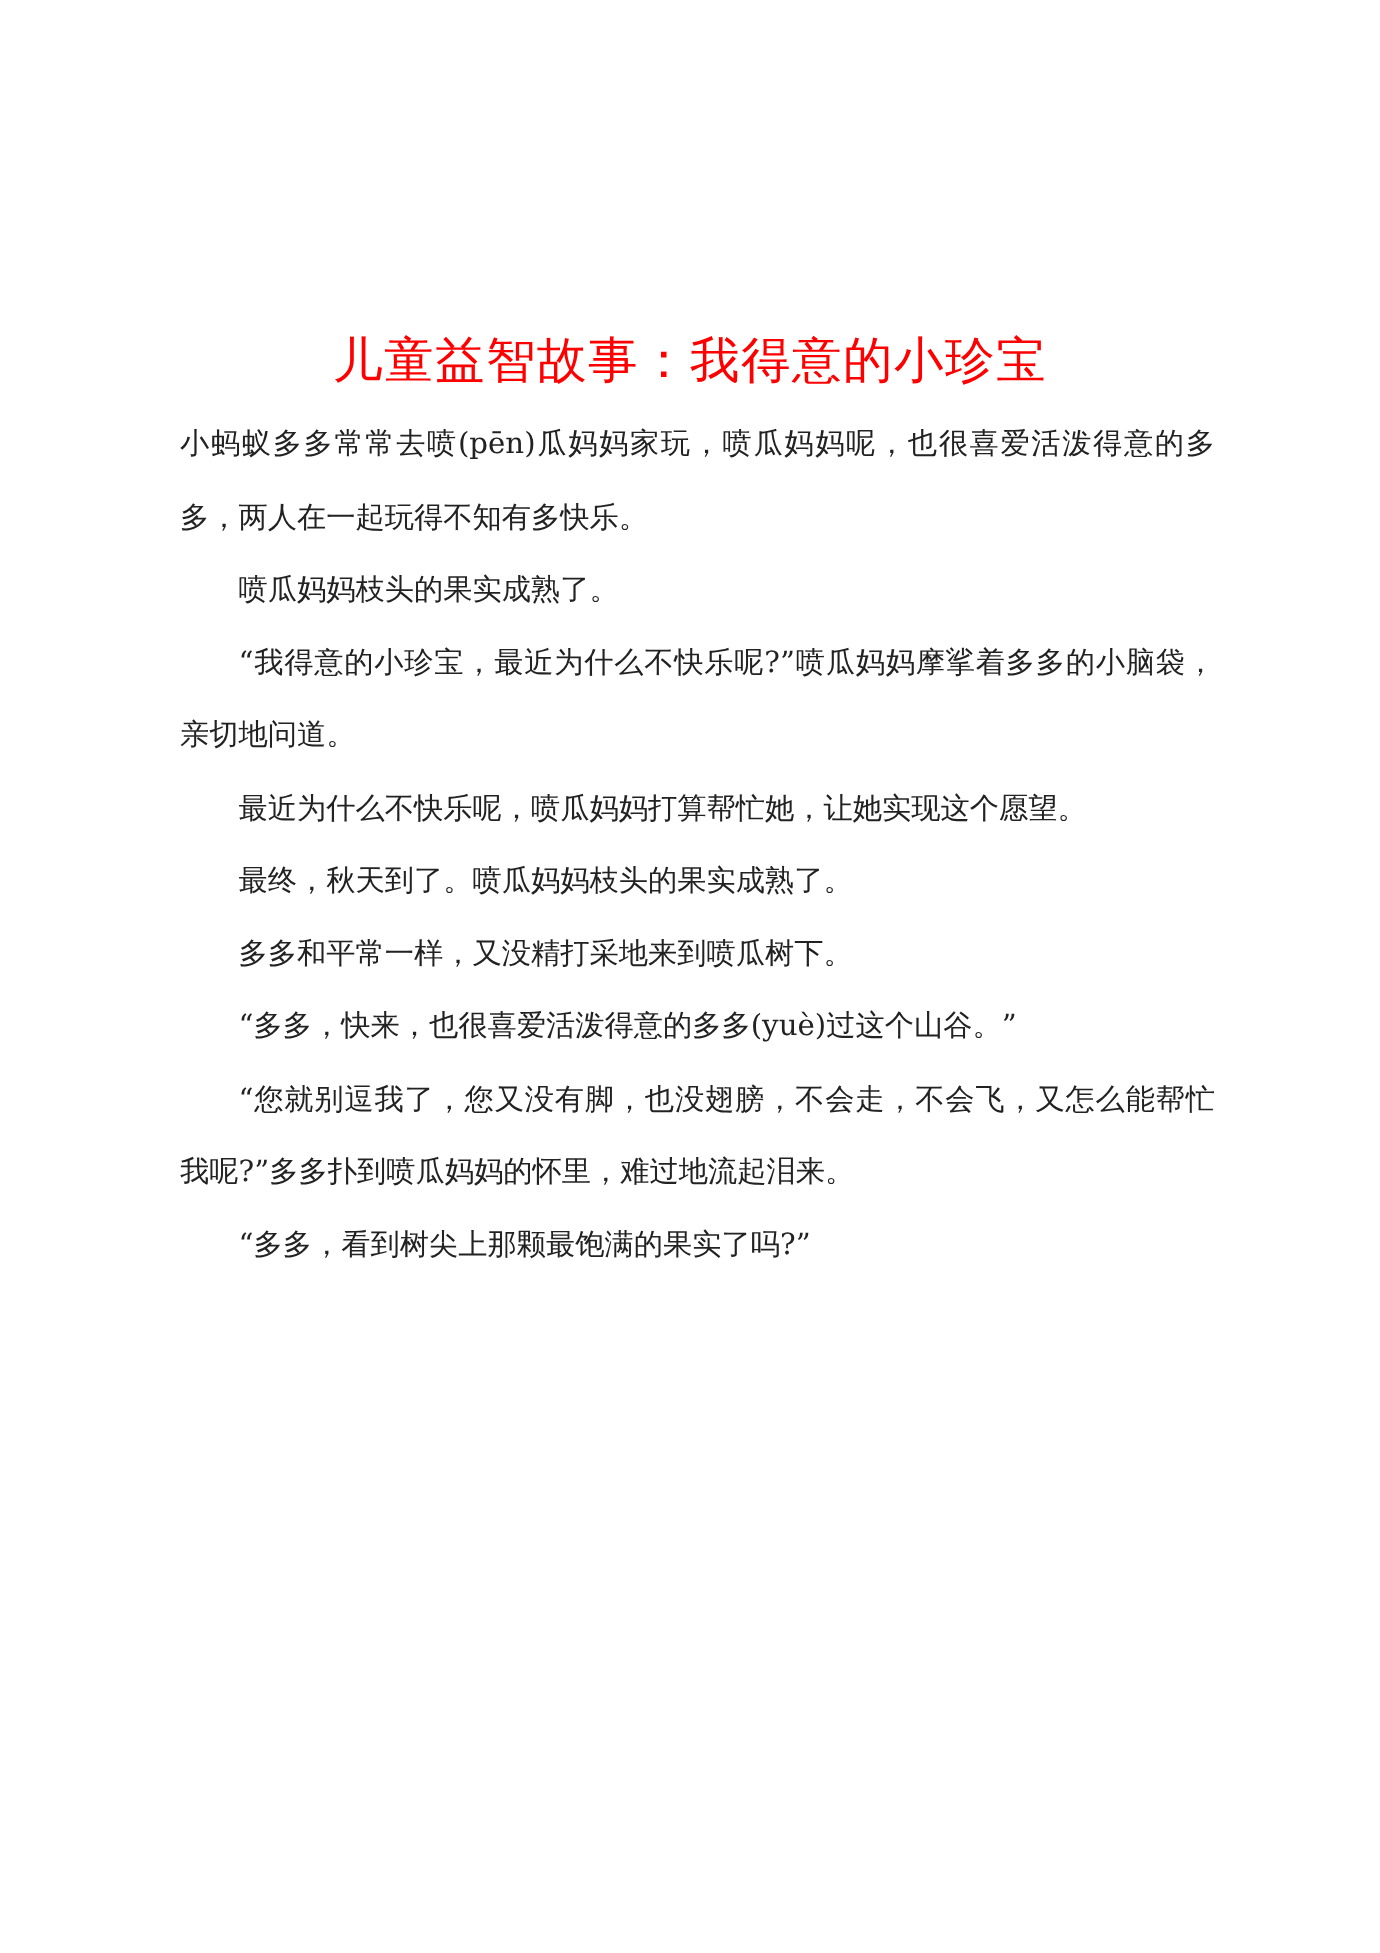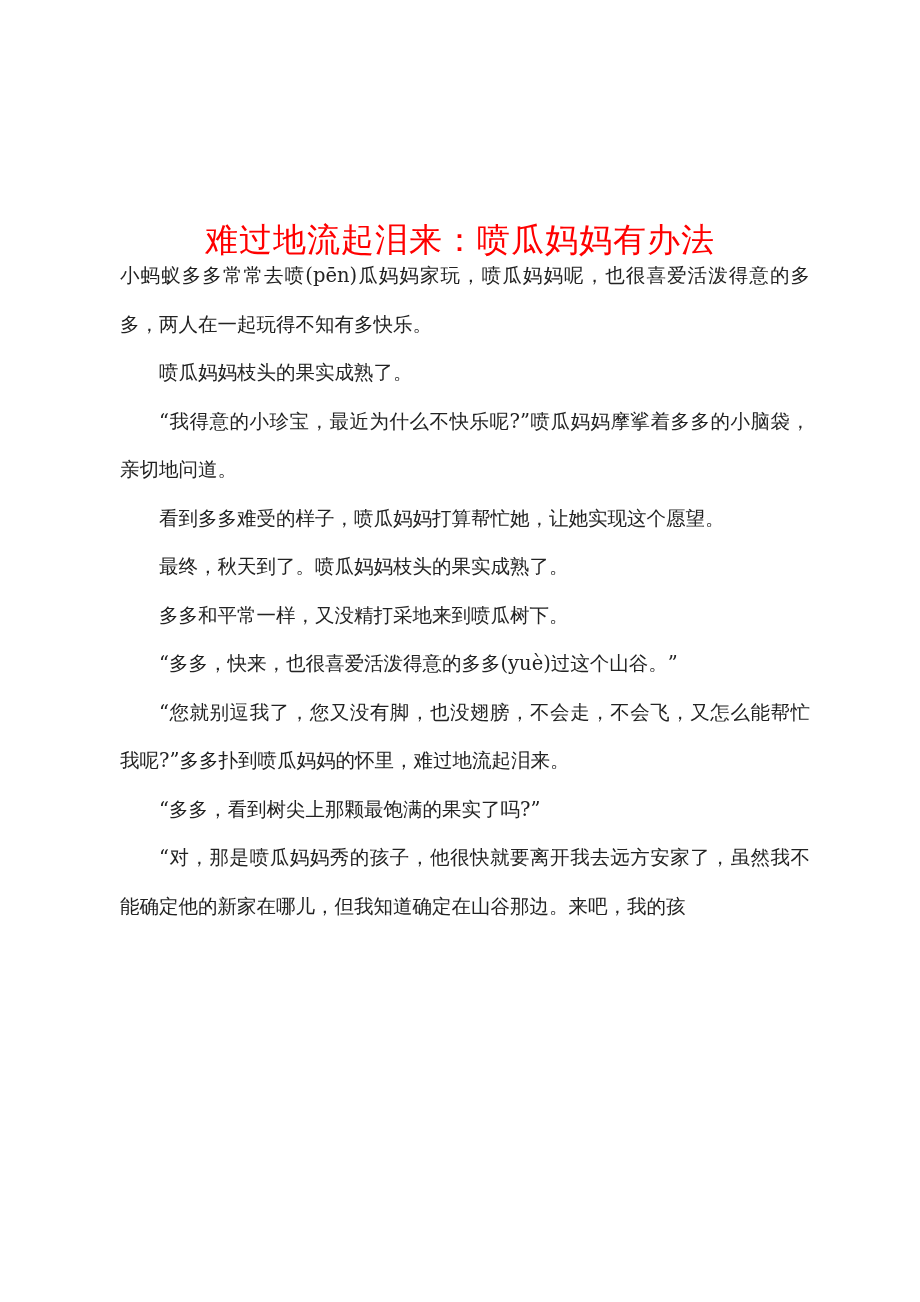--- a/index.html
+++ b/index.html
@@ -13,26 +13,25 @@
     position: absolute; left: 120px; width: 690px;
     font-family: "DejaVu Serif", serif; font-size: 19.5px; color: #222222;
     line-height: 48.5px;
   }
   .p { margin: 0; text-align: justify; }
   .p.indent { text-indent: 2em; }
 </style>
 </head>
 <body>
 
-<h1 class="title">难过地流起泪来：喷瓜妈妈有办法</h1>
+<h1 class="title">儿童益智故事：我得意的小珍宝</h1>
 
-<div class="body-text" style="top:252px;">
+<div class="body-text" style="top:272px;">
   <p class="p">小蚂蚁多多常常去喷(pēn)瓜妈妈家玩，喷瓜妈妈呢，也很喜爱活泼得意的多多，两人在一起玩得不知有多快乐。</p>
   <p class="p indent">喷瓜妈妈枝头的果实成熟了。</p>
   <p class="p indent">“我得意的小珍宝，最近为什么不快乐呢?”喷瓜妈妈摩挲着多多的小脑袋，亲切地问道。</p>
-  <p class="p indent">看到多多难受的样子，喷瓜妈妈打算帮忙她，让她实现这个愿望。</p>
+  <p class="p indent">最近为什么不快乐呢，喷瓜妈妈打算帮忙她，让她实现这个愿望。</p>
   <p class="p indent">最终，秋天到了。喷瓜妈妈枝头的果实成熟了。</p>
   <p class="p indent">多多和平常一样，又没精打采地来到喷瓜树下。</p>
   <p class="p indent">“多多，快来，也很喜爱活泼得意的多多(yuè)过这个山谷。”</p>
   <p class="p indent">“您就别逗我了，您又没有脚，也没翅膀，不会走，不会飞，又怎么能帮忙我呢?”多多扑到喷瓜妈妈的怀里，难过地流起泪来。</p>
   <p class="p indent">“多多，看到树尖上那颗最饱满的果实了吗?”</p>
-  <p class="p indent">“对，那是喷瓜妈妈秀的孩子，他很快就要离开我去远方安家了，虽然我不能确定他的新家在哪儿，但我知道确定在山谷那边。来吧，我的孩</p>
 </div>
 
 </body></html>

